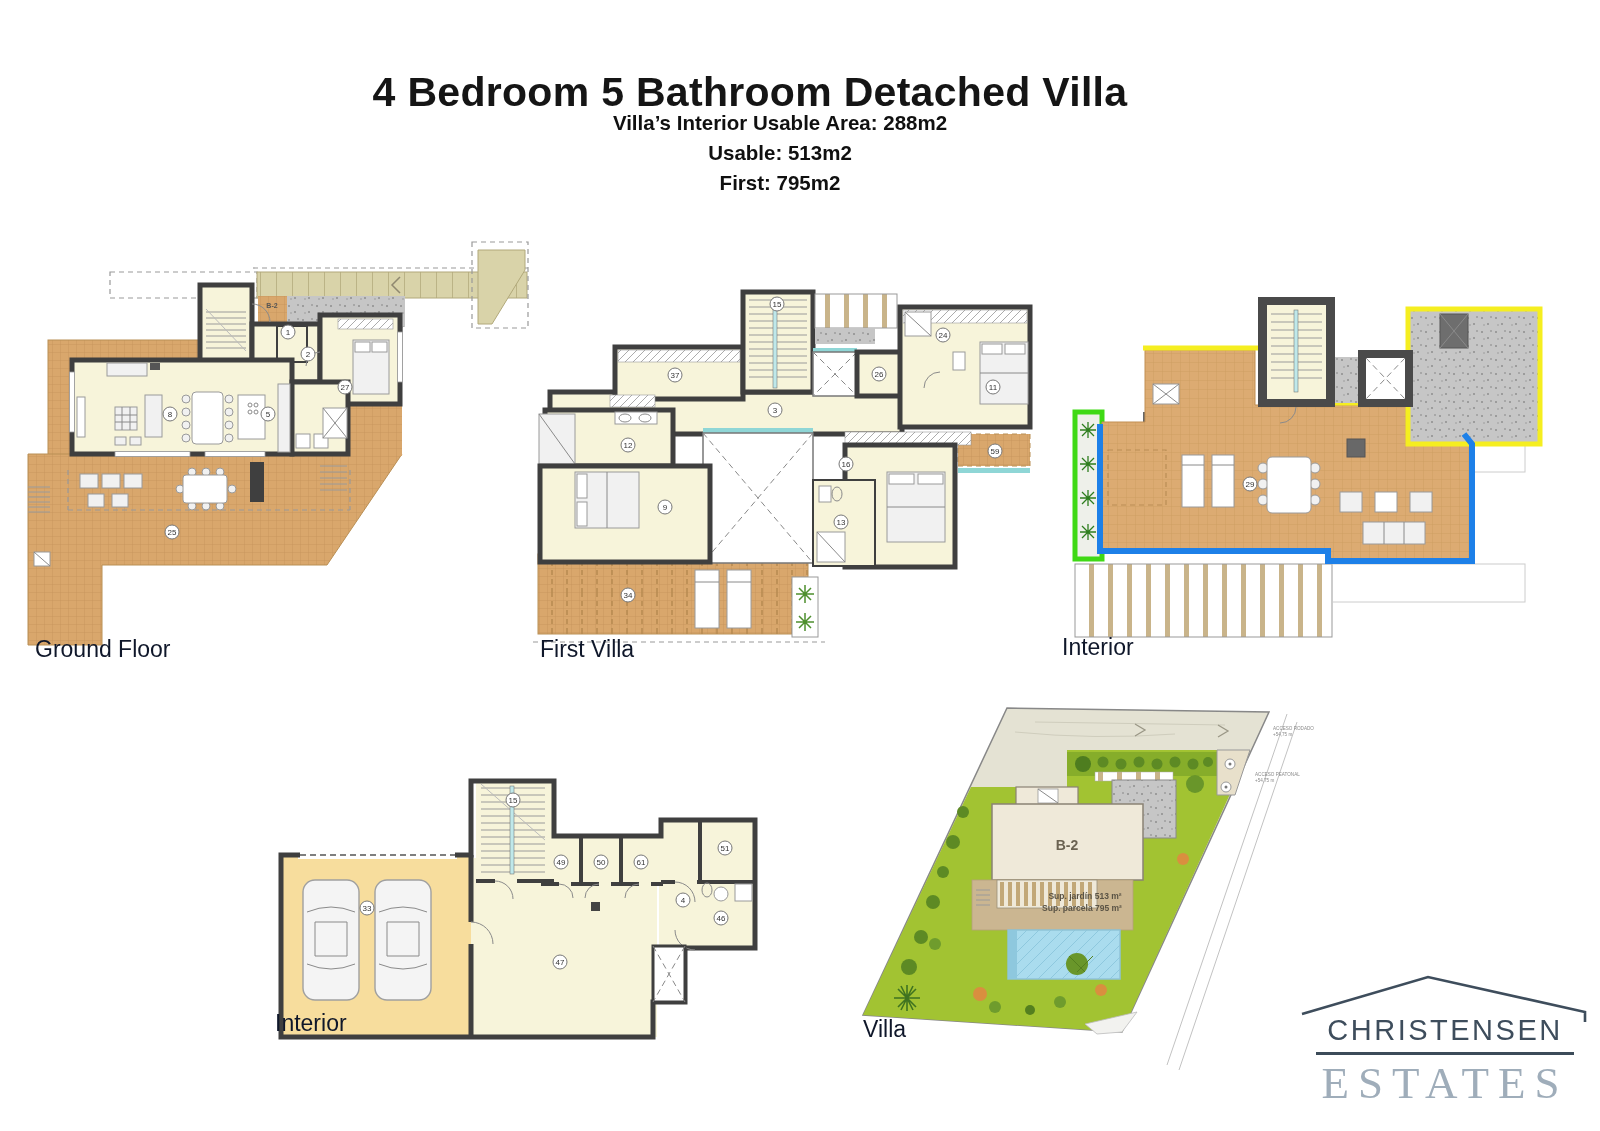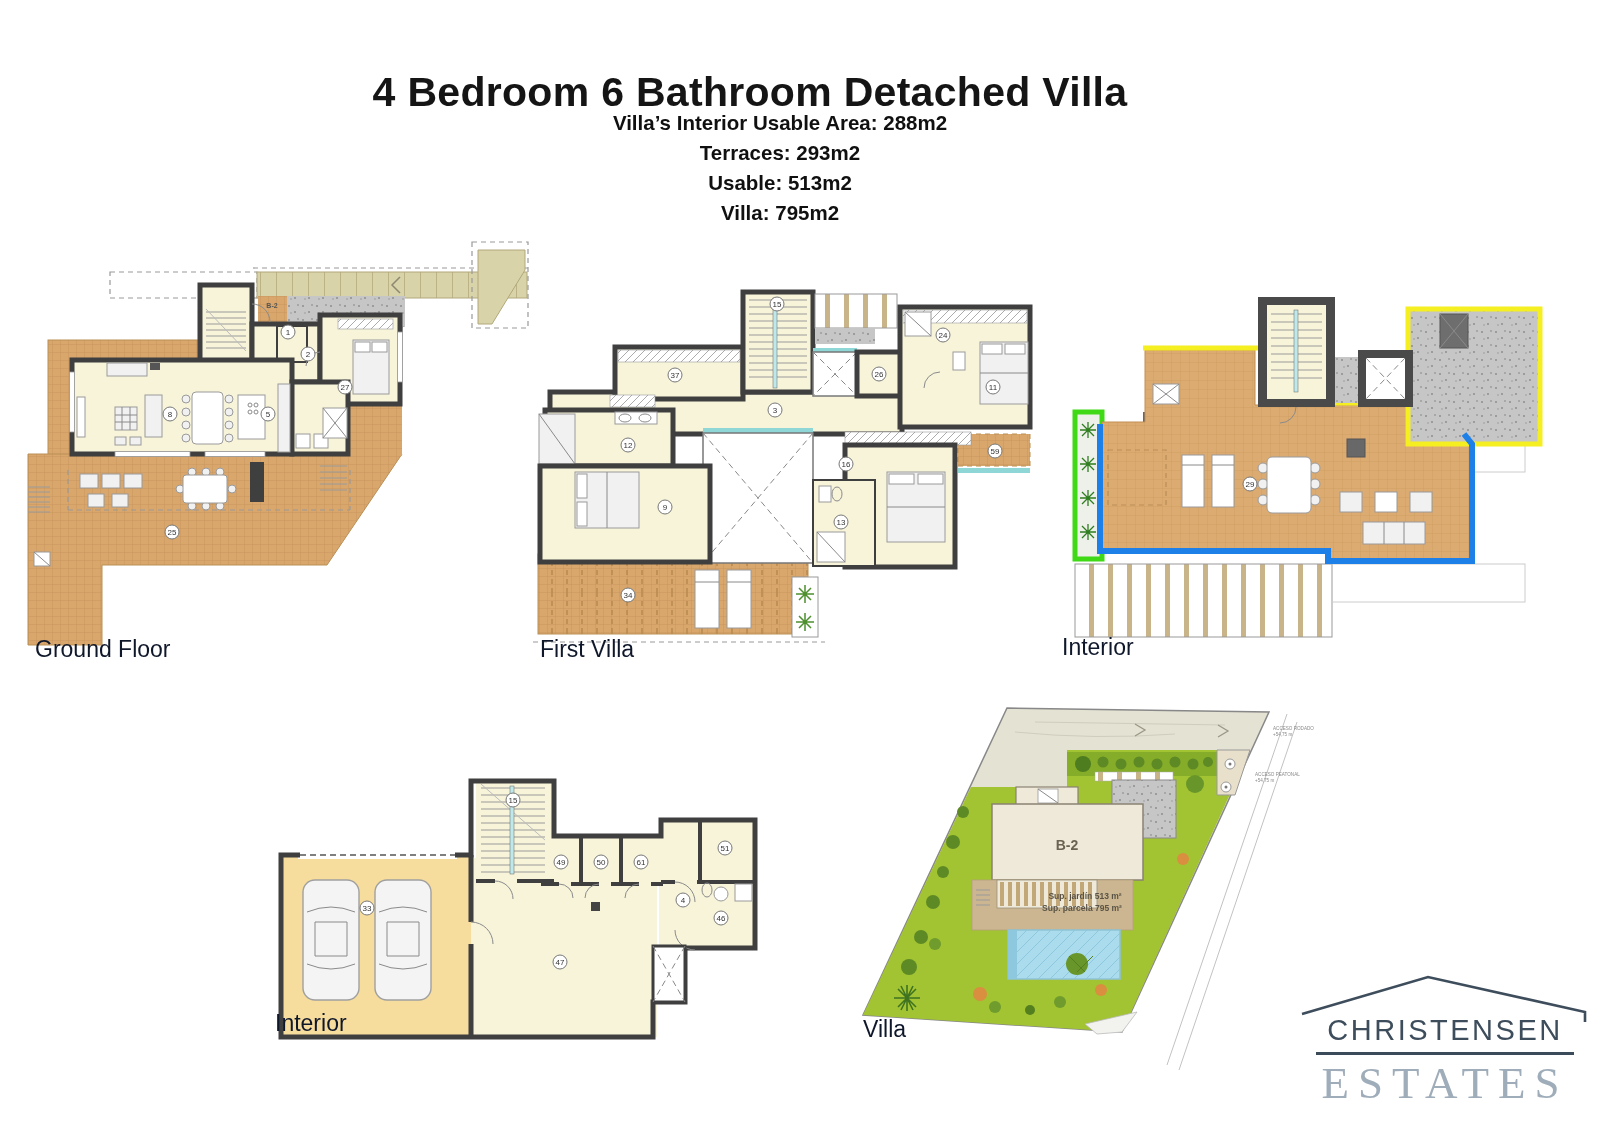--- a/index.html
+++ b/index.html
@@ -67,26 +67,25 @@
         <rect width="8" height="8" fill="#fff"></rect>
           <path d="M0 8L8 0" stroke="#888" stroke-width=".7"></path>
       </pattern>
       <pattern id="poolP" width="12" height="12" patternUnits="userSpaceOnUse">
         <rect width="12" height="12" fill="#aadcee"></rect>
           <path d="M0 12L12 0" stroke="#8ec8de" stroke-width="1"></path>
       </pattern>
     </defs>
   </svg>
 
-  <h1 class="title">4 Bedroom 6 Bathroom Detached Villa</h1>
+  <h1 class="title">4 Bedroom 5 Bathroom Detached Villa</h1>
   <div class="stats">
     <div>Villa’s Interior Usable Area: 288m2</div>
-    <div>Terraces: 293m2</div>
     <div>Usable: 513m2</div>
-    <div>Villa: 795m2</div>
+    <div>First: 795m2</div>
   </div>
 
   <svg class="plan" style="left:20px;top:232px" width="510" height="400" viewBox="0 0 510 400">
 
     <g>
       <rect x="90" y="40" width="147" height="26" fill="#fff" class="dash"></rect>
       <rect x="237" y="40" width="270" height="26" fill="url(#stripeP)" stroke="#b1a87a" stroke-width="1"></rect>
       <path class="dash" d="M233 36H510"></path>
       <path d="M380 45l-8 8 8 8" fill="none" stroke="#8f8870" stroke-width="1.5"></path>
       <polygon points="458,18 505,18 505,38 472,92 458,92" fill="#d9d3a9" stroke="#b1a87a" stroke-width="1"></polygon>

